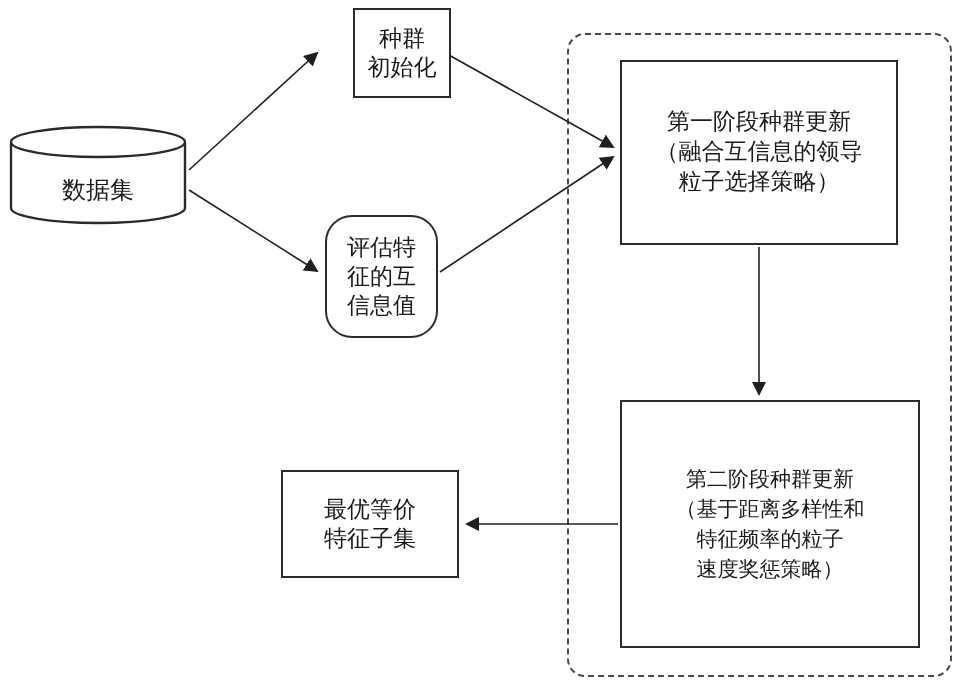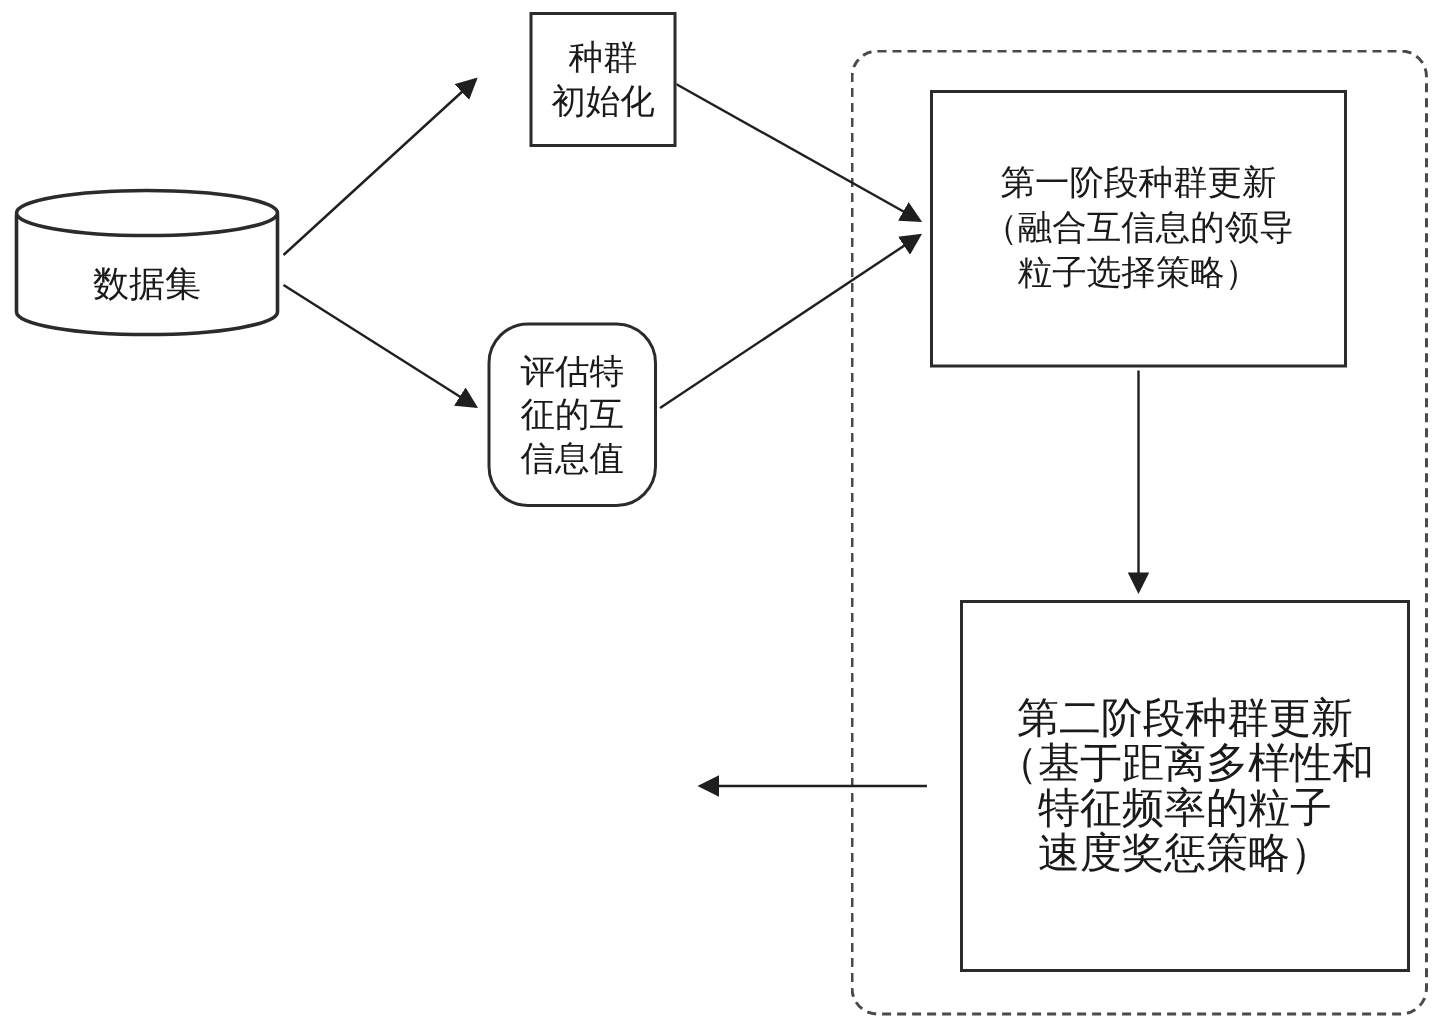--- a/index.html
+++ b/index.html
@@ -58,21 +58,21 @@
   .node-mutual-info {
     left: 325px; top: 215px; width: 113px; height: 123px;
     font-size: 23px; line-height: 29px; border-radius: 27px;
   }
   .node-stage1 {
     left: 620px; top: 60px; width: 278px; height: 185px;
     font-size: 23px; line-height: 30px; font-family: Liberation Mono, monospace;
   }
   .node-stage2 {
     left: 620px; top: 400px; width: 300px; height: 248px;
-    font-size: 28px; line-height: 30px; margin-left: 20px;
+    font-size: 21px; line-height: 30px;
   }
   .node-result {
     left: 281px; top: 470px; width: 178px; height: 108px;
     font-size: 23px; line-height: 29px;
   }
   .node-dataset {
     position: absolute;
     left: 8px; top: 124px; width: 180px; height: 102px;
   }
   .node-dataset svg {
@@ -135,14 +135,18 @@
 粒子选择策略）</span>
   </div>
 
   <div class="node box node-stage2">
     <span class="label">第二阶段种群更新
 （基于距离多样性和
 特征频率的粒子
 速度奖惩策略）</span>
   </div>
 
+  <div class="node box node-result">
+    <span class="label">最优等价
+特征子集</span>
+  </div>
 
 </div>
 
 </body></html>

